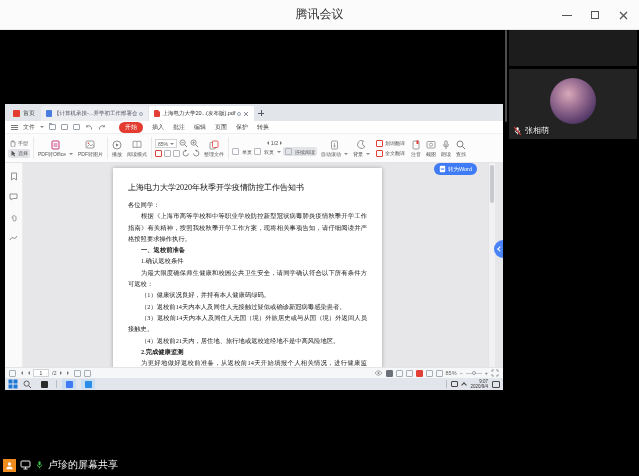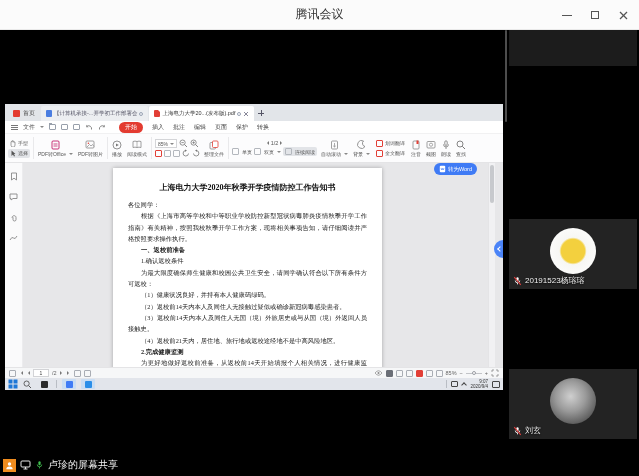--- a/index.html
+++ b/index.html
@@ -54,21 +54,21 @@
 .navtxt{font-size:5.5px;color:#555}
 .arr{width:0;height:0;border:2.5px solid transparent}
 .arr.l{border-right-color:#777}
 .arr.r{border-left-color:#777}
 .lbl-row{display:flex;align-items:center;gap:3px;font-size:5px;color:#555}
 
 .wbody{flex:1;display:flex;position:relative;min-height:0}
 .lstrip{width:18px;background:#fafafb;border-right:1px solid #ececee;display:flex;flex-direction:column;align-items:center;padding-top:9px;gap:12px;flex:none}
 .docarea{flex:1;background:#e7e7e9;position:relative;overflow:hidden}
 .page{position:absolute;left:90px;top:5px;width:269px;height:560px;background:#fff;box-shadow:0 0 4px rgba(0,0,0,.28);padding:14px 15px}
-.page h1{font-size:8px;text-align:center;font-family:"Liberation Serif","DejaVu Serif",serif;color:#111;margin-bottom:6px;font-weight:bold}
+.page h1{font-size:8px;font-family:"Liberation Serif","DejaVu Serif",serif;color:#111;margin-bottom:6px;font-weight:normal}
 .page p{font-size:6.3px;line-height:11.3px;font-family:"Liberation Serif","DejaVu Serif",serif;color:#222;text-align:justify}
 .ind{text-indent:13px}
 .b{font-weight:bold}
 .word-badge{position:absolute;right:26px;top:0;height:12px;background:#3f7bf5;border-radius:6px;display:flex;align-items:center;gap:2px;padding:0 5px;color:#fff;font-size:5.5px}
 .vscroll{position:absolute;right:8px;top:0;bottom:0;width:7px;background:#f1f1f3;border-left:1px solid #e4e4e6}
 .vthumb{position:absolute;top:2px;left:1px;width:4px;height:38px;background:#c7c9cd;border-radius:2px}
 .side-tab{position:absolute;right:0;top:77px;width:9px;height:18px;background:#4a83f7;border-radius:9px 0 0 9px;display:flex;align-items:center;justify-content:center}
 .chev-l{width:4px;height:4px;border-left:1.2px solid #fff;border-bottom:1.2px solid #fff;transform:rotate(45deg);margin-left:2px}
 
 .wstatus{height:11px;background:#f6f7f8;border-top:1px solid #e4e4e6;display:flex;align-items:center;justify-content:space-between;padding:0 4px;font-size:5.5px;color:#666;flex:none}
@@ -483,48 +483,36 @@
           </div>
           <i class="notif"></i>
         </div>
       </div>
     </div>
 
     <div class="side-scroll"></div>
 
     <div class="ptile partial" style="top:0;height:36px"></div>
 
-
-
-    <div class="ptile" style="top:189px">
-      <div class="avatar" style="background:radial-gradient(circle at 50% 50%, #f3d03e 0%, #f3d03e 36%, #f7f7f4 42%, #ffffff 100%)"></div>
+    <div class="ptile" style="top:39px">
+      <div class="avatar" style="background:radial-gradient(circle at 40% 35%, #d8a8b8 0%, #9b6f93 35%, #5a3d6b 70%, #2a1f3d 100%)"></div>
       <div class="pname">
         <svg width="9" height="10" viewBox="0 0 10 10">
             <rect x="3.8" y="0.8" width="2.4" height="4.6" rx="1.2" fill="#fff"></rect>
             <path d="M2.5 4.5a2.5 2.5 0 0 0 5 0" fill="none" stroke="#fff" stroke-width=".9"></path>
             <line x1="5" y1="7" x2="5" y2="8.8" stroke="#fff" stroke-width=".9"></line>
             <line x1="1.4" y1="0.8" x2="8.6" y2="9.2" stroke="#e03e3e" stroke-width="1.2"></line>
           </svg>
-        <span>20191523杨瑢瑢</span>
+        <span>张相萌</span>
       </div>
     </div>
 
 
-    <div class="ptile" style="top:339px">
-      <div class="avatar" style="background:radial-gradient(circle at 45% 40%, #cfcfcf 0%, #9a9a9a 40%, #5c5c5c 75%, #333333 100%)"></div>
-      <div class="pname">
-        <svg width="9" height="10" viewBox="0 0 10 10">
-            <rect x="3.8" y="0.8" width="2.4" height="4.6" rx="1.2" fill="#fff"></rect>
-            <path d="M2.5 4.5a2.5 2.5 0 0 0 5 0" fill="none" stroke="#fff" stroke-width=".9"></path>
-            <line x1="5" y1="7" x2="5" y2="8.8" stroke="#fff" stroke-width=".9"></line>
-            <line x1="1.4" y1="0.8" x2="8.6" y2="9.2" stroke="#e03e3e" stroke-width="1.2"></line>
-          </svg>
-        <span>刘玄</span>
-      </div>
-    </div>
+
+
 
     <div class="share-banner">
       <div class="badge-presenter">
         <svg width="9" height="9" viewBox="0 0 9 9">
             <circle cx="4.5" cy="3" r="1.7" fill="#fff"></circle>
             <path d="M1.3 8.2a3.2 2.6 0 0 1 6.4 0Z" fill="#fff"></path>
           </svg>
       </div>
       <svg width="11" height="10" viewBox="0 0 11 10">
           <rect x="1" y="1" width="9" height="6" rx="1" fill="none" stroke="#e8e8e8" stroke-width="1"></rect>

